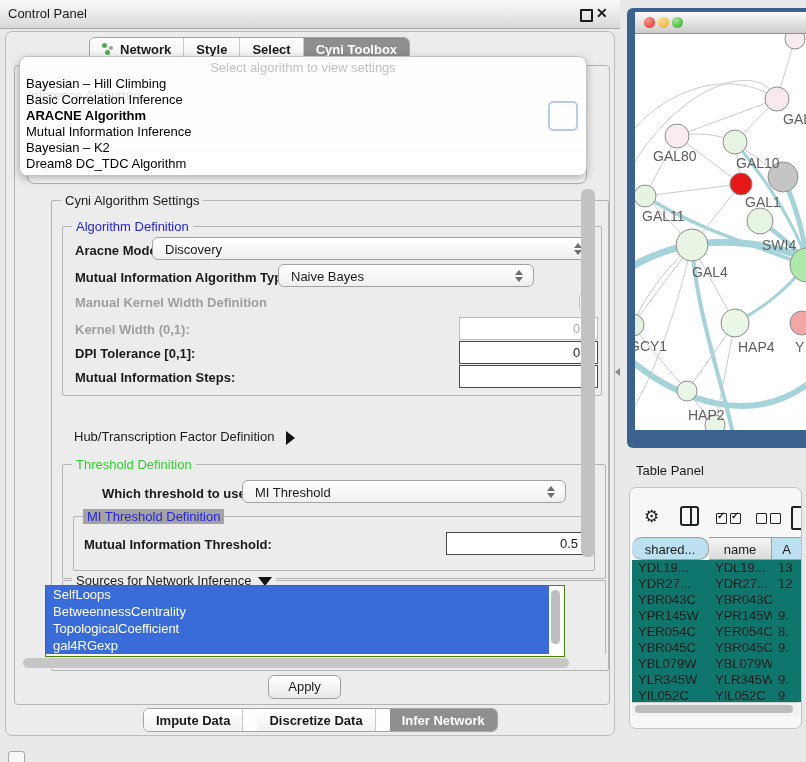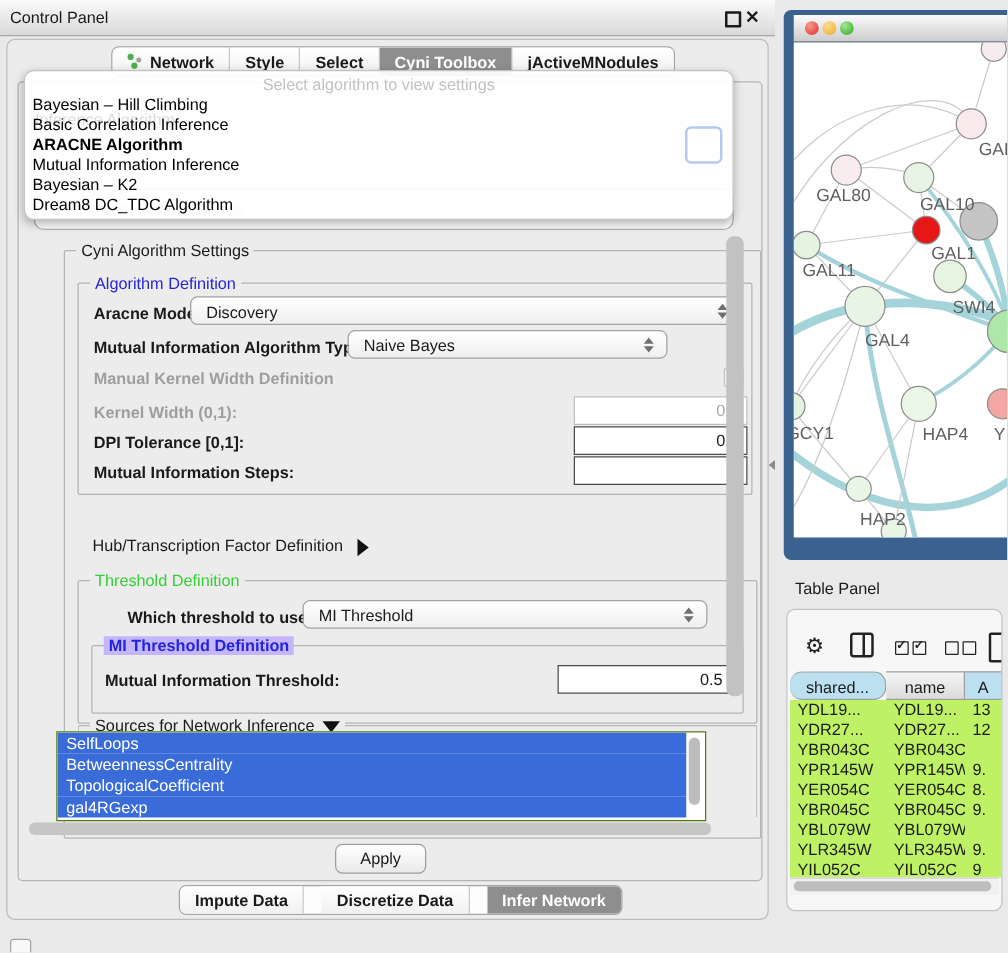--- a/index.html
+++ b/index.html
@@ -86,21 +86,21 @@
   .colsplit{width:15px;height:16px;border:2px solid #222;border-radius:3px;position:relative;}
   .colsplit::after{content:"";position:absolute;left:50%;top:0;bottom:0;width:2px;background:#222;}
   .cb{display:inline-block;width:9px;height:9px;border:1.5px solid #222;border-radius:1px;
     margin-right:3px;position:relative;vertical-align:middle;}
   .cb.checked::after{content:"✓";position:absolute;left:0px;top:-4px;font-size:10px;font-weight:bold;}
   .pagicon{width:14px;height:20px;border:2px solid #222;border-radius:2px;}
   #tp-header{position:absolute;left:2px;top:49px;height:23px;display:flex;}
   .th{border-right:1px solid #9E9E9E;border-top:1px solid #9E9E9E;border-bottom:1px solid #9E9E9E;
     text-align:center;line-height:23px;overflow:hidden;white-space:nowrap;}
   .th.selcol{background:#BCE0F0;} .th.plaincol{background:linear-gradient(#F4F4F4,#DBDBDB);}
-  #tp-rows{position:absolute;left:2px;top:72px;width:169px;height:142px;overflow:hidden;background:#bef264;}
+  #tp-rows{position:absolute;left:2px;top:72px;width:169px;height:142px;overflow:hidden;background:#0f766e;}
   .tr{display:flex;height:16px;line-height:16px;}
   .td{overflow:hidden;white-space:nowrap;padding-left:6px;box-sizing:border-box;}
   #tp-hscroll{position:absolute;left:2px;top:214px;width:167px;height:13px;background:#F1F1F1;border-top:1px solid #CFCFCF;}
   
   #divider-arrow{left:615px;top:368px;width:0;height:0;border-top:4px solid transparent;
     border-bottom:4px solid transparent;border-right:5px solid #8A8A8A;}
   #mini-icon{left:8px;top:751px;width:15px;height:14px;border:1px solid #A5A5A5;border-radius:3px;background:#F8F8F8;}
   svg text{font-family:"Liberation Sans",sans-serif;}
 </style>
 </head>
@@ -126,23 +126,20 @@
           <span>Network</span>
         </div>
         <div class="tab">
           <span>Style</span>
         </div>
         <div class="tab">
           <span>Select</span>
         </div>
         <div class="tab sel">
           <span>Cyni Toolbox</span>
-        </div>
-        <div class="tab">
-          <span>jActiveMNodules</span>
         </div>
       </div>
 
     <div class="abs" id="bg-combo">
       <span>galFiltered.sif default node</span>
       <span class="spin"></span>
     </div>
 
     <div class="abs" id="algo-popup">
       <div class="abs" id="algo-placeholder">Select algorithm to view settings</div>
@@ -199,21 +196,21 @@
       <div class="gbox" style="left:10px;top:263px;width:542px;height:113px;">
         <span class="gtitle green">Threshold Definition</span>
 
         <span class="lbl" style="left:39px;top:21px;">Which threshold to use:</span>
         <div class="combo" style="left:179px;top:15px;width:324px;">
           <span>MI Threshold</span>
           <span class="spin"></span>
         </div>
 
         <div class="gbox" style="left:10px;top:51px;width:520px;height:53px;">
-          <span class="gtitle blue" style="background:#c4b5fd;font-weight:bold;">MI Threshold Definition</span>
+          <span class="gtitle blue" style="background:#a3a3a3;">MI Threshold Definition</span>
           <span class="lbl" style="left:10px;top:20px;">Mutual Information Threshold:</span>
           <div class="field on" style="left:372px;top:15px;width:131px;">0.5</div>
         </div>
       </div>
 
       <div class="gbox" style="left:10px;top:379px;width:542px;height:73px;border-bottom:none;">
         <span class="gtitle"><span>Sources for Network Inference</span><span class="tri-down"></span></span>
         <span class="lbl" style="left:8px;top:9px;">Data Attributes</span>
       </div>
     </div>

